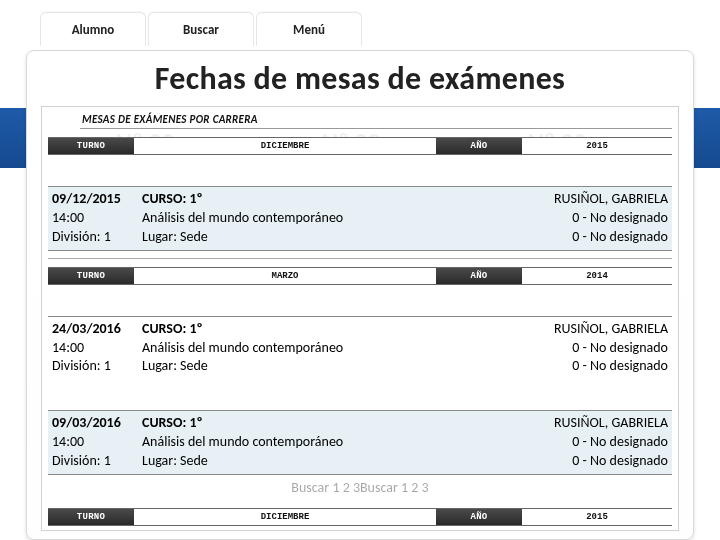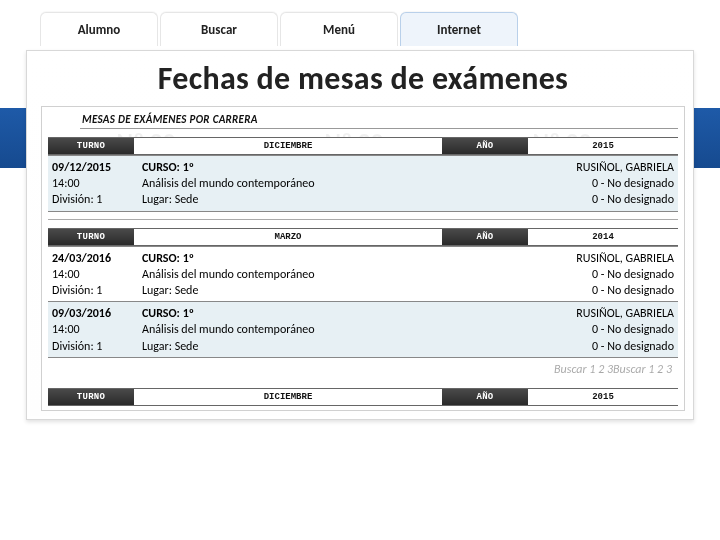--- a/index.html
+++ b/index.html
@@ -3,65 +3,64 @@
 <meta charset="utf-8">
 <style>
   * { box-sizing: border-box; margin: 0; padding: 0; }
   body { width: 720px; height: 540px; font-family: "Segoe UI", Calibri, Arial, sans-serif; background: #fff; overflow: hidden; position: relative; }
 
   .blue-stripe { position: absolute; left: 0; right: 0; top: 108px; height: 60px; background: linear-gradient(#1e5aa8, #164a8f); z-index: 0; }
 
   .slide { position: relative; z-index: 1; padding: 12px 10px 10px 10px; }
 
   .tabs { display: flex; gap: 0; padding: 0 30px 0 30px; height: 38px; }
-  .tab { flex: 0 0 auto; width: 118px; height: 34px; border-radius: 6px 6px 0 0; background: #fff; border: 1px solid #e6e6e6; border-bottom: none; text-align: center; font-size: 13px; line-height: 34px; font-weight: 600; color: #222; margin-right: 2px; box-shadow: 0 -1px 1px rgba(0,0,0,0.03); }
+  .tab { flex: 0 0 auto; width: 106px; height: 34px; border-radius: 6px 6px 0 0; background: #fff; border: 1px solid #e6e6e6; border-bottom: none; text-align: center; font-size: 13px; line-height: 34px; font-weight: 600; color: #222; margin-right: 2px; box-shadow: 0 -1px 1px rgba(0,0,0,0.03); }
   .tab.active { background: #eef4fb; border-color: #b9d0ea; }
 
-  .sheet { margin: 0 16px; background: linear-gradient(#fff,#fefefe); border: 1px solid #d8d8d8; border-radius: 0; box-shadow: 0 2px 4px rgba(0,0,0,0.12), inset 0 0 0 3px rgba(255,255,255,0.8); padding: 6px 8px 8px 14px; }
+  .sheet { margin: 0 16px; background: linear-gradient(#fff,#fefefe); border: 1px solid #d8d8d8; border-radius: 8px; box-shadow: 0 2px 4px rgba(0,0,0,0.12), inset 0 0 0 3px rgba(255,255,255,0.8); padding: 6px 14px 8px 14px; }
 
   .title { font-size: 32px; font-weight: 600; text-align: center; color: #222; padding: 2px 4px 4px 4px; letter-spacing: 0.3px; }
 
   .content { background: #fff; border: 1px solid #d0d0d0; margin-top: 4px; padding: 4px 6px; position: relative; }
 
   .ghost { position: absolute; top: 20px; left: 0; right: 18px; display:flex; justify-content:space-around; z-index:0; }
   .ghost span { font-size: 24px; font-weight: 700; color: rgba(0,0,0,0.06); white-space: nowrap; transform: scaleX(1.05); }
 
   .section-title { position: relative; z-index: 1; font-size: 11px; font-weight: 700; font-style: italic; color: #111; padding: 2px 2px; border-bottom: 1px solid #999; letter-spacing: 0.3px; margin-left: 32px; }
 
   .band-dark { margin-top: 14px; position: relative; z-index:1; background: #3a3a3a; background: linear-gradient(#4a4a4a,#2e2e2e); color: #fff; font-size: 10px; font-weight: 700; text-align: center; padding: 3px 0; letter-spacing: 0.3px; border-top:1px solid #555; border-bottom:1px solid #222; }
 
   .hdr-row { display:flex; margin-top:8px; position:relative; z-index:1; border-top:1px solid #666; border-bottom:1px solid #666;font-family:Liberation Mono, monospace; }
   .hdr-cell-dark { flex:0 0 86px; background:linear-gradient(#4a4a4a,#2a2a2a); color:#fff; font-size:9px; font-weight:700; text-align:center; padding:3px 0; letter-spacing:0.3px; }
   .hdr-cell-light { flex:1; background:#fff; color:#111; font-size:9px; font-weight:700; text-align:center; padding:3px 0; }
 
-  .data-row { display:flex; position:relative; z-index:1; font-size:12px; line-height:1.35; }
+  .data-row { display:flex; position:relative; z-index:1; font-size:14px; line-height:1.35;margin-top:31px; }
   .data-row.alt { background:#e7f0f4; }
   .col-l { flex:0 0 90px; padding:3px 4px; }
   .col-m { flex:1; padding:3px 4px; }
   .col-r { flex:0 0 160px; padding:3px 4px; text-align:right; }
   .top-line { border-top:1px solid #888; }
   .bot-line { border-bottom:1px solid #888; }
 
   .row-sep { height:8px; border-bottom:1px solid #aaa; position:relative; z-index:1;}
-  .pager-row { display:flex; justify-content:flex-end; font-size:12px; color:rgba(0,0,0,0.35); padding:4px 6px; position:relative; z-index:1;font-style:italic; }
+  .pager-row { display:flex; justify-content:center; font-size:14px; color:rgba(0,0,0,0.35); padding:4px 6px; position:relative; z-index:1; }
 
   .bold { font-weight:700; }
 </style>
 </head>
 <body>
 
 <div class="blue-stripe"></div>
 
 <div class="slide">
 
   <div class="tabs">
     <div class="tab">Alumno</div>
     <div class="tab">Buscar</div>
     <div class="tab">Menú</div>
-    <div class="tab active">Internet</div>
   </div>
 
   <div class="sheet">
     <div class="title">Fechas de mesas de exámenes</div>
 
     <div class="content">
       <div class="ghost">
         <span>Nº 20</span>
         <span>Nº 20</span>
         <span>Nº 20</span>

